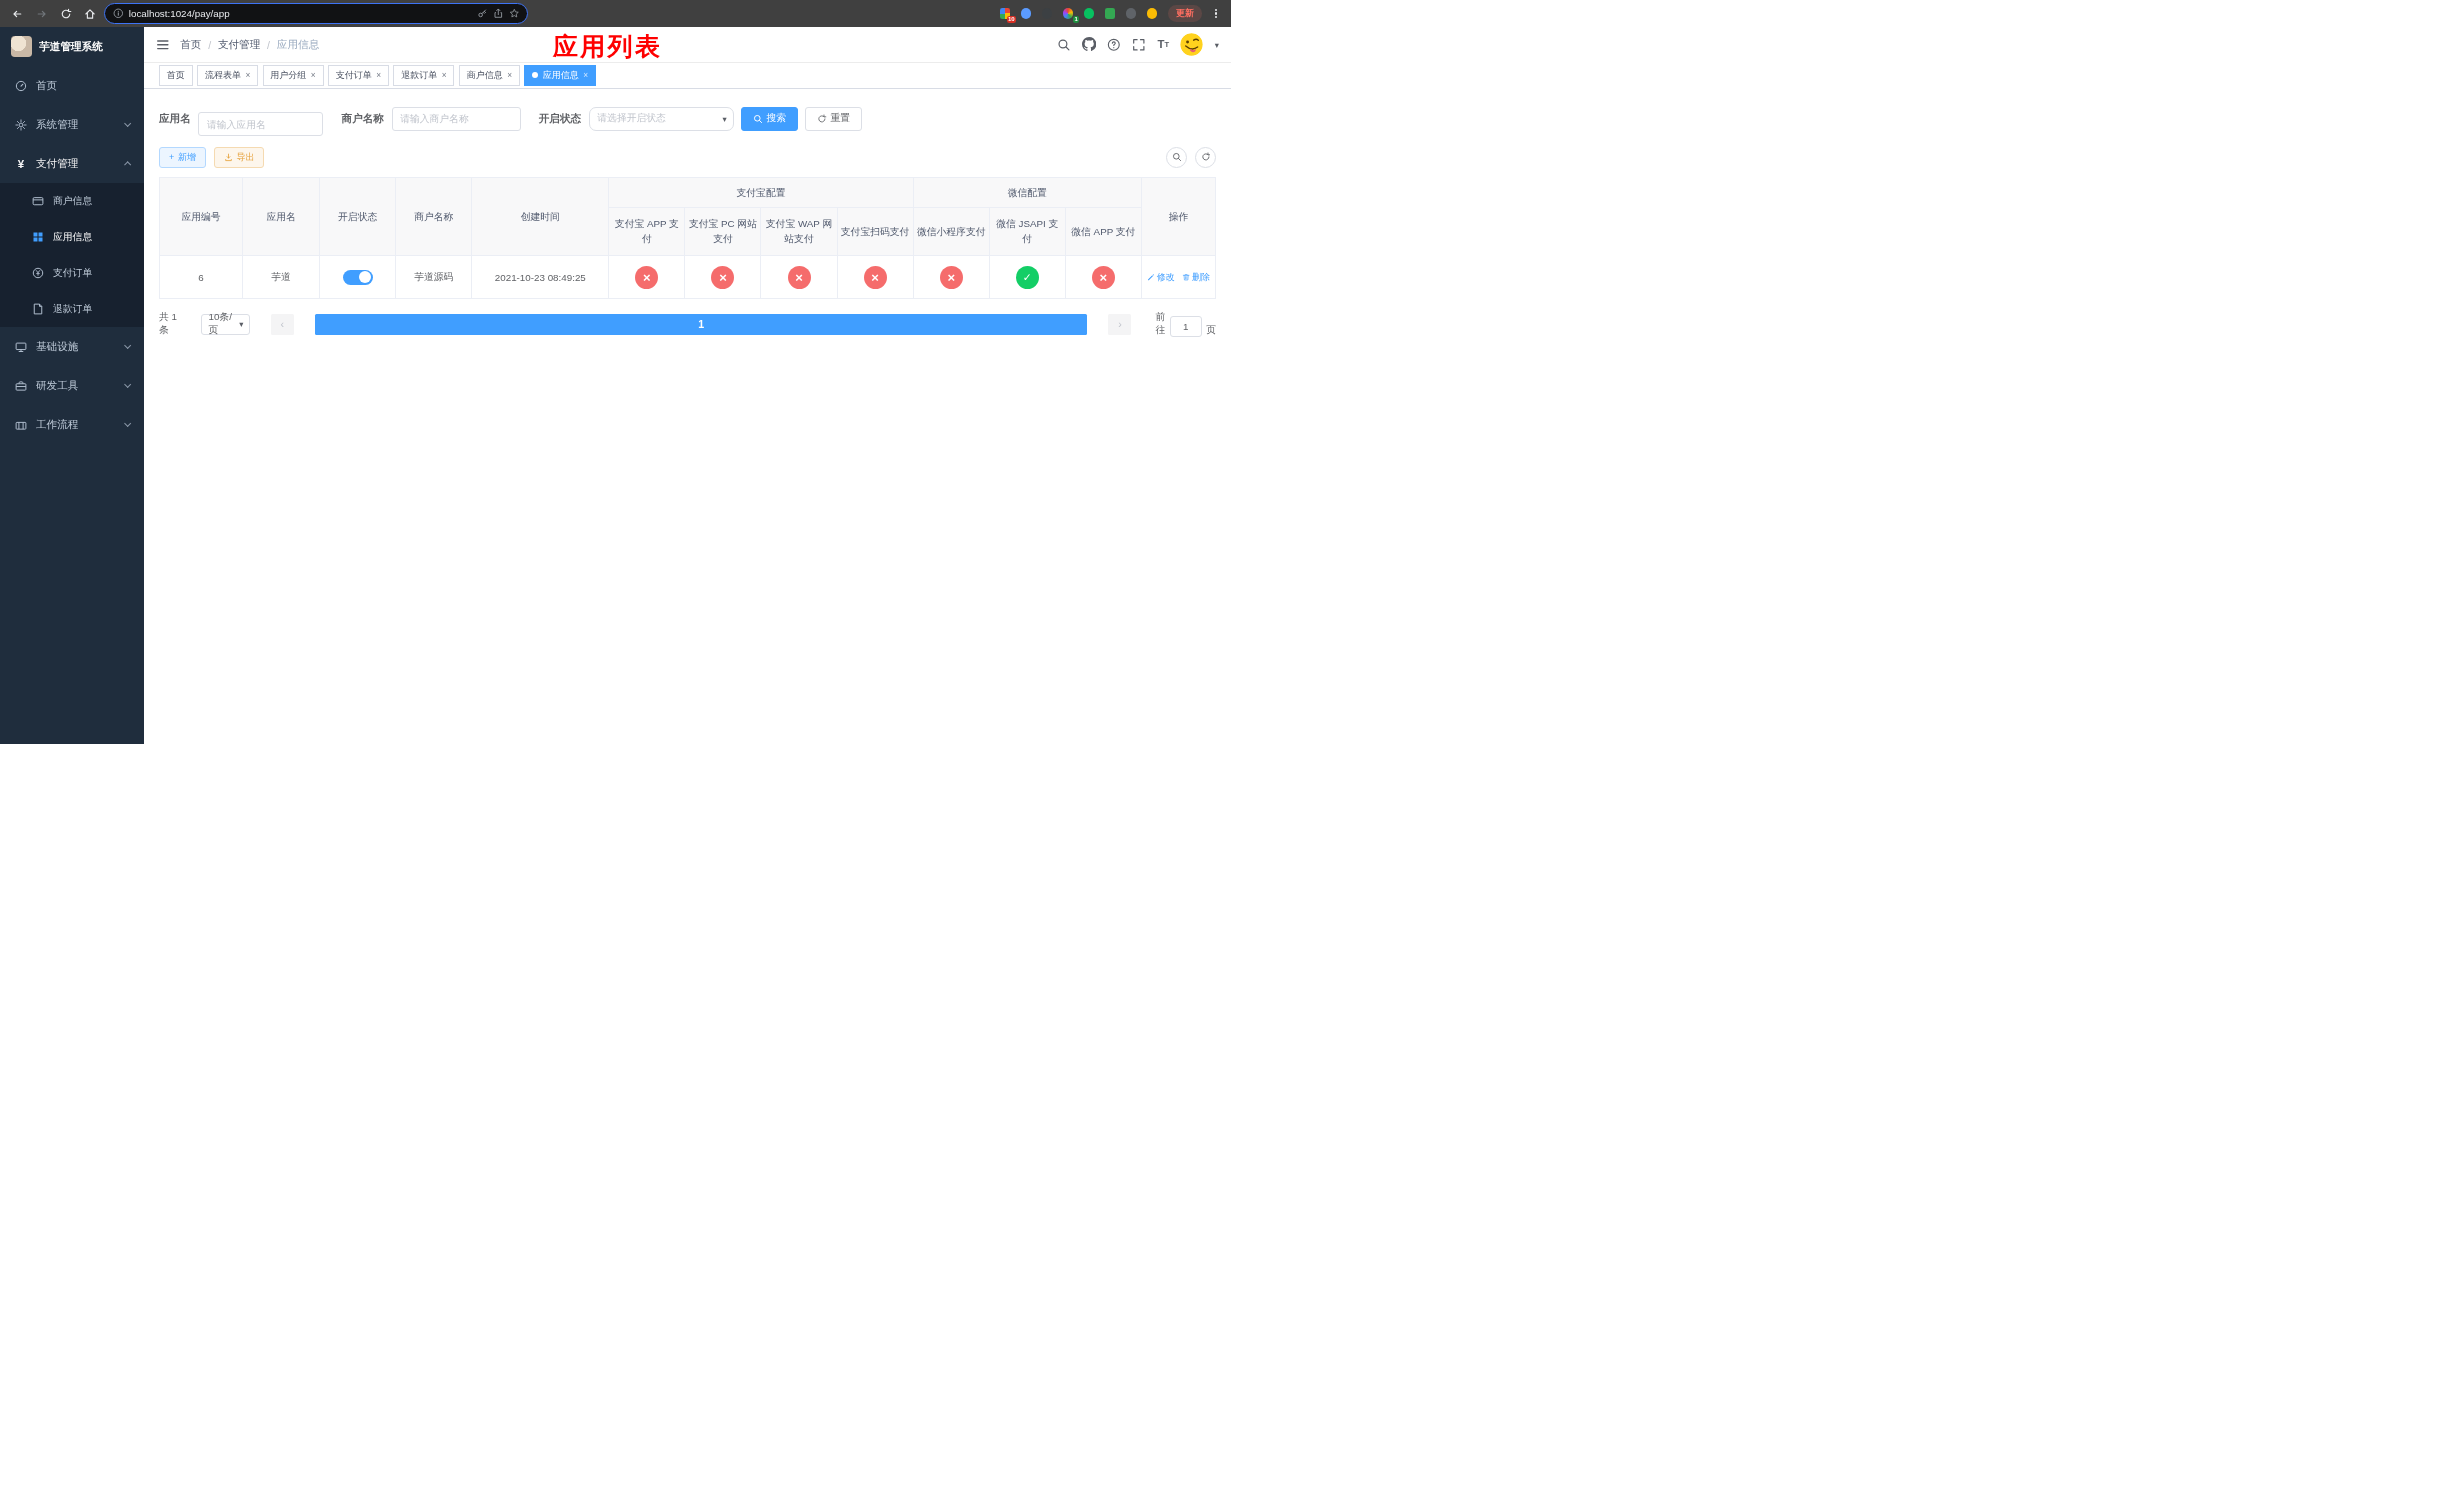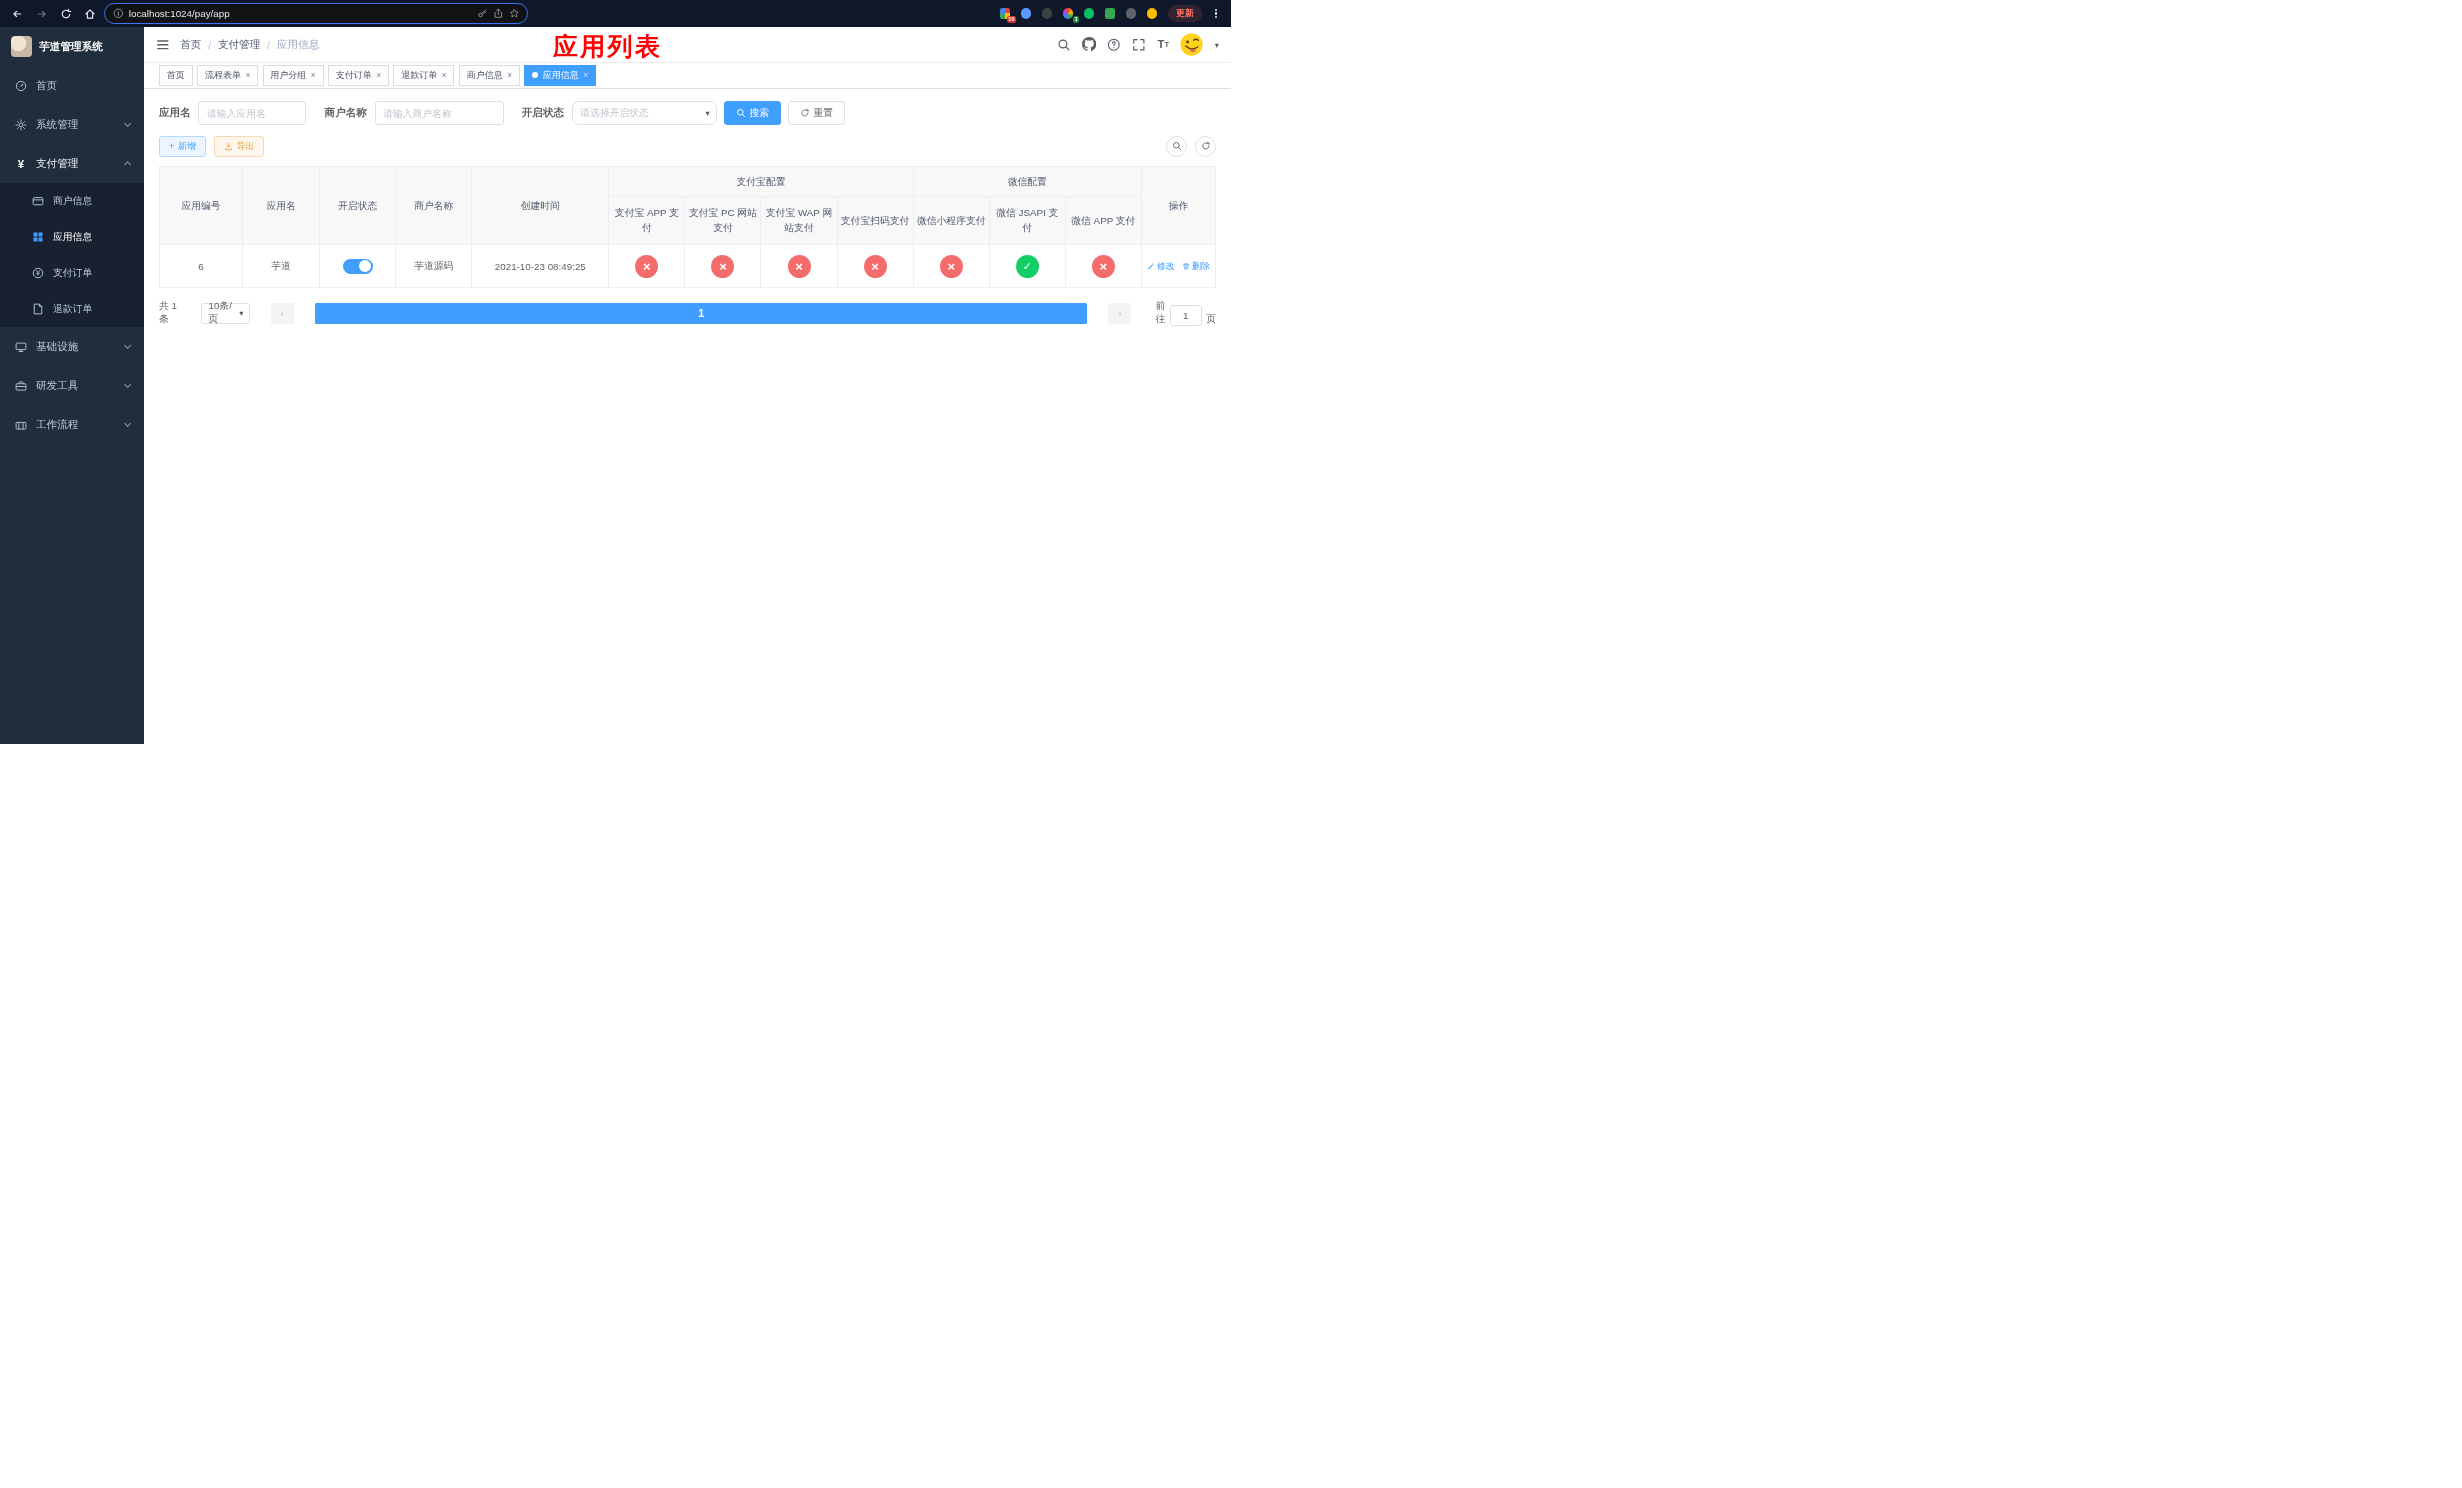--- a/index.html
+++ b/index.html
@@ -1,21 +1,21 @@
 <!DOCTYPE html>
 <html style="font-size:12px"><head>
 <meta charset="utf-8">
 <style>
   *{box-sizing:border-box;margin:0;padding:0}
   html,body{width:1231px;height:744px}
   body{font-family:"Liberation Sans","DejaVu Sans",sans-serif;background:#fff;overflow:hidden}
   .page{width:1231px;height:744px;position:relative;display:flex;flex-direction:column}
 
   
-  .chrome{height:27px;background:#0f172a;display:flex;align-items:center;padding:0 7.6px;gap:4.5px;flex:0 0 27px}
+  .chrome{height:27px;background:#404040;display:flex;align-items:center;padding:0 7.6px;gap:4.5px;flex:0 0 27px}
   .cbtn{width:19.7px;height:19.7px;display:flex;align-items:center;justify-content:center;color:#e8eaed;border-radius:50%}
   .cbtn.dim{color:#70757a}
   .urlbar{flex:0 0 424px;height:20.4px;background:#111214;border:1.5px solid #3d73f5;border-radius:10.6px;display:flex;align-items:center;padding:0 7.6px;gap:5.3px;color:#bdc1c6}
   .urltext{color:#e8eaed;font-size:9.8px;flex:1;white-space:nowrap}
   .uicon{display:flex;align-items:center;color:#9aa0a6}
   .ext{display:flex;align-items:center;gap:3px;margin-left:auto}
   .exti{position:relative;width:18px;height:18px;display:flex;align-items:center;justify-content:center}
   .exti i{width:10.6px;height:10.6px;border-radius:50%;display:block}
   .exti .sq{border-radius:2.3px}
   .g{background:conic-gradient(#ea4335 0 25%,#fbbc04 0 50%,#34a853 0 75%,#4285f4 0);border-radius:2.3px !important}
@@ -393,21 +393,21 @@
         <span class="tab active">
             <span>应用信息</span>
             <span class="x">×</span>
           </span>
       </div>
 
       <div class="content">
 
         <div class="filters">
           <span class="flabel first">应用名</span>
-          <input class="finput" style="width: 108px;" placeholder="请输入应用名">
+          <input class="finput" style="width: 125px; margin-top: 11px;" placeholder="请输入应用名">
           <span class="flabel">商户名称</span>
           <input class="finput" style="width: 129px;" placeholder="请输入商户名称">
           <span class="flabel">开启状态</span>
           <div class="fselect">
             <span>请选择开启状态</span>
             <span class="caret">▾</span>
           </div>
           <button class="btn primary">
               <svg width="9.8" height="9.8" viewBox="0 0 16 16">
                 <circle cx="7" cy="7" r="4.6" stroke="currentColor" stroke-width="1.6" fill="none"></circle>

